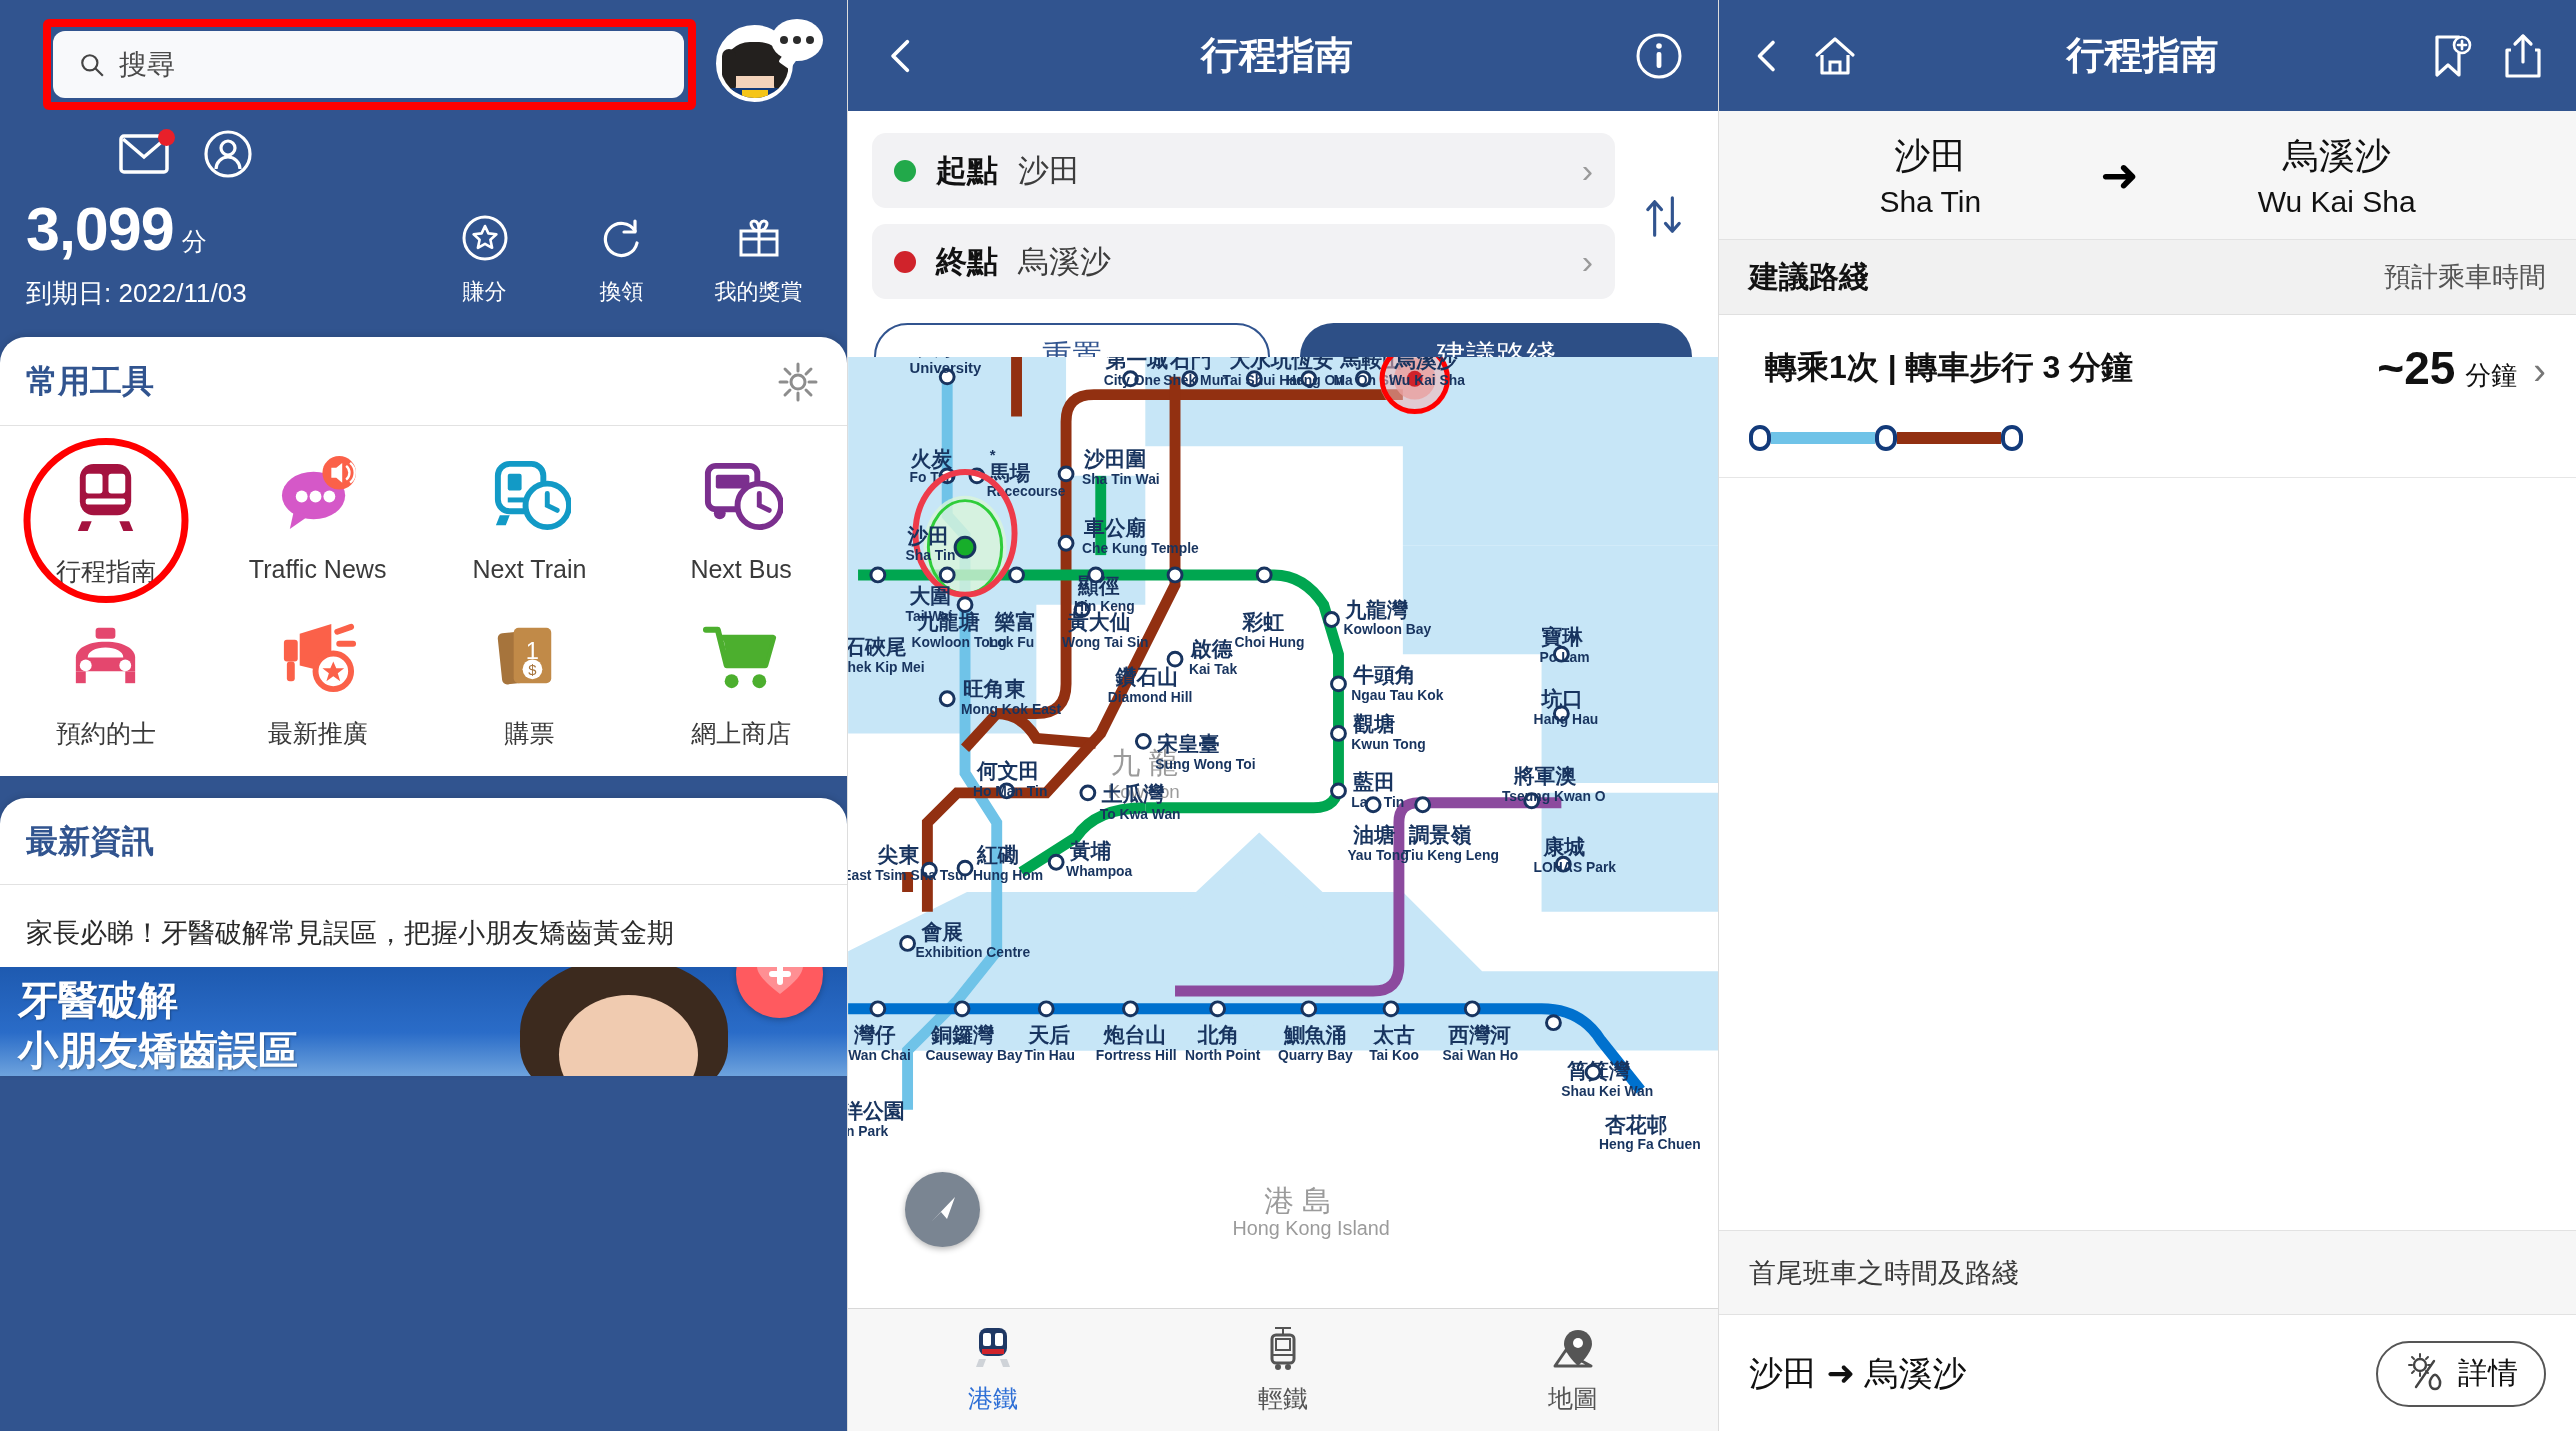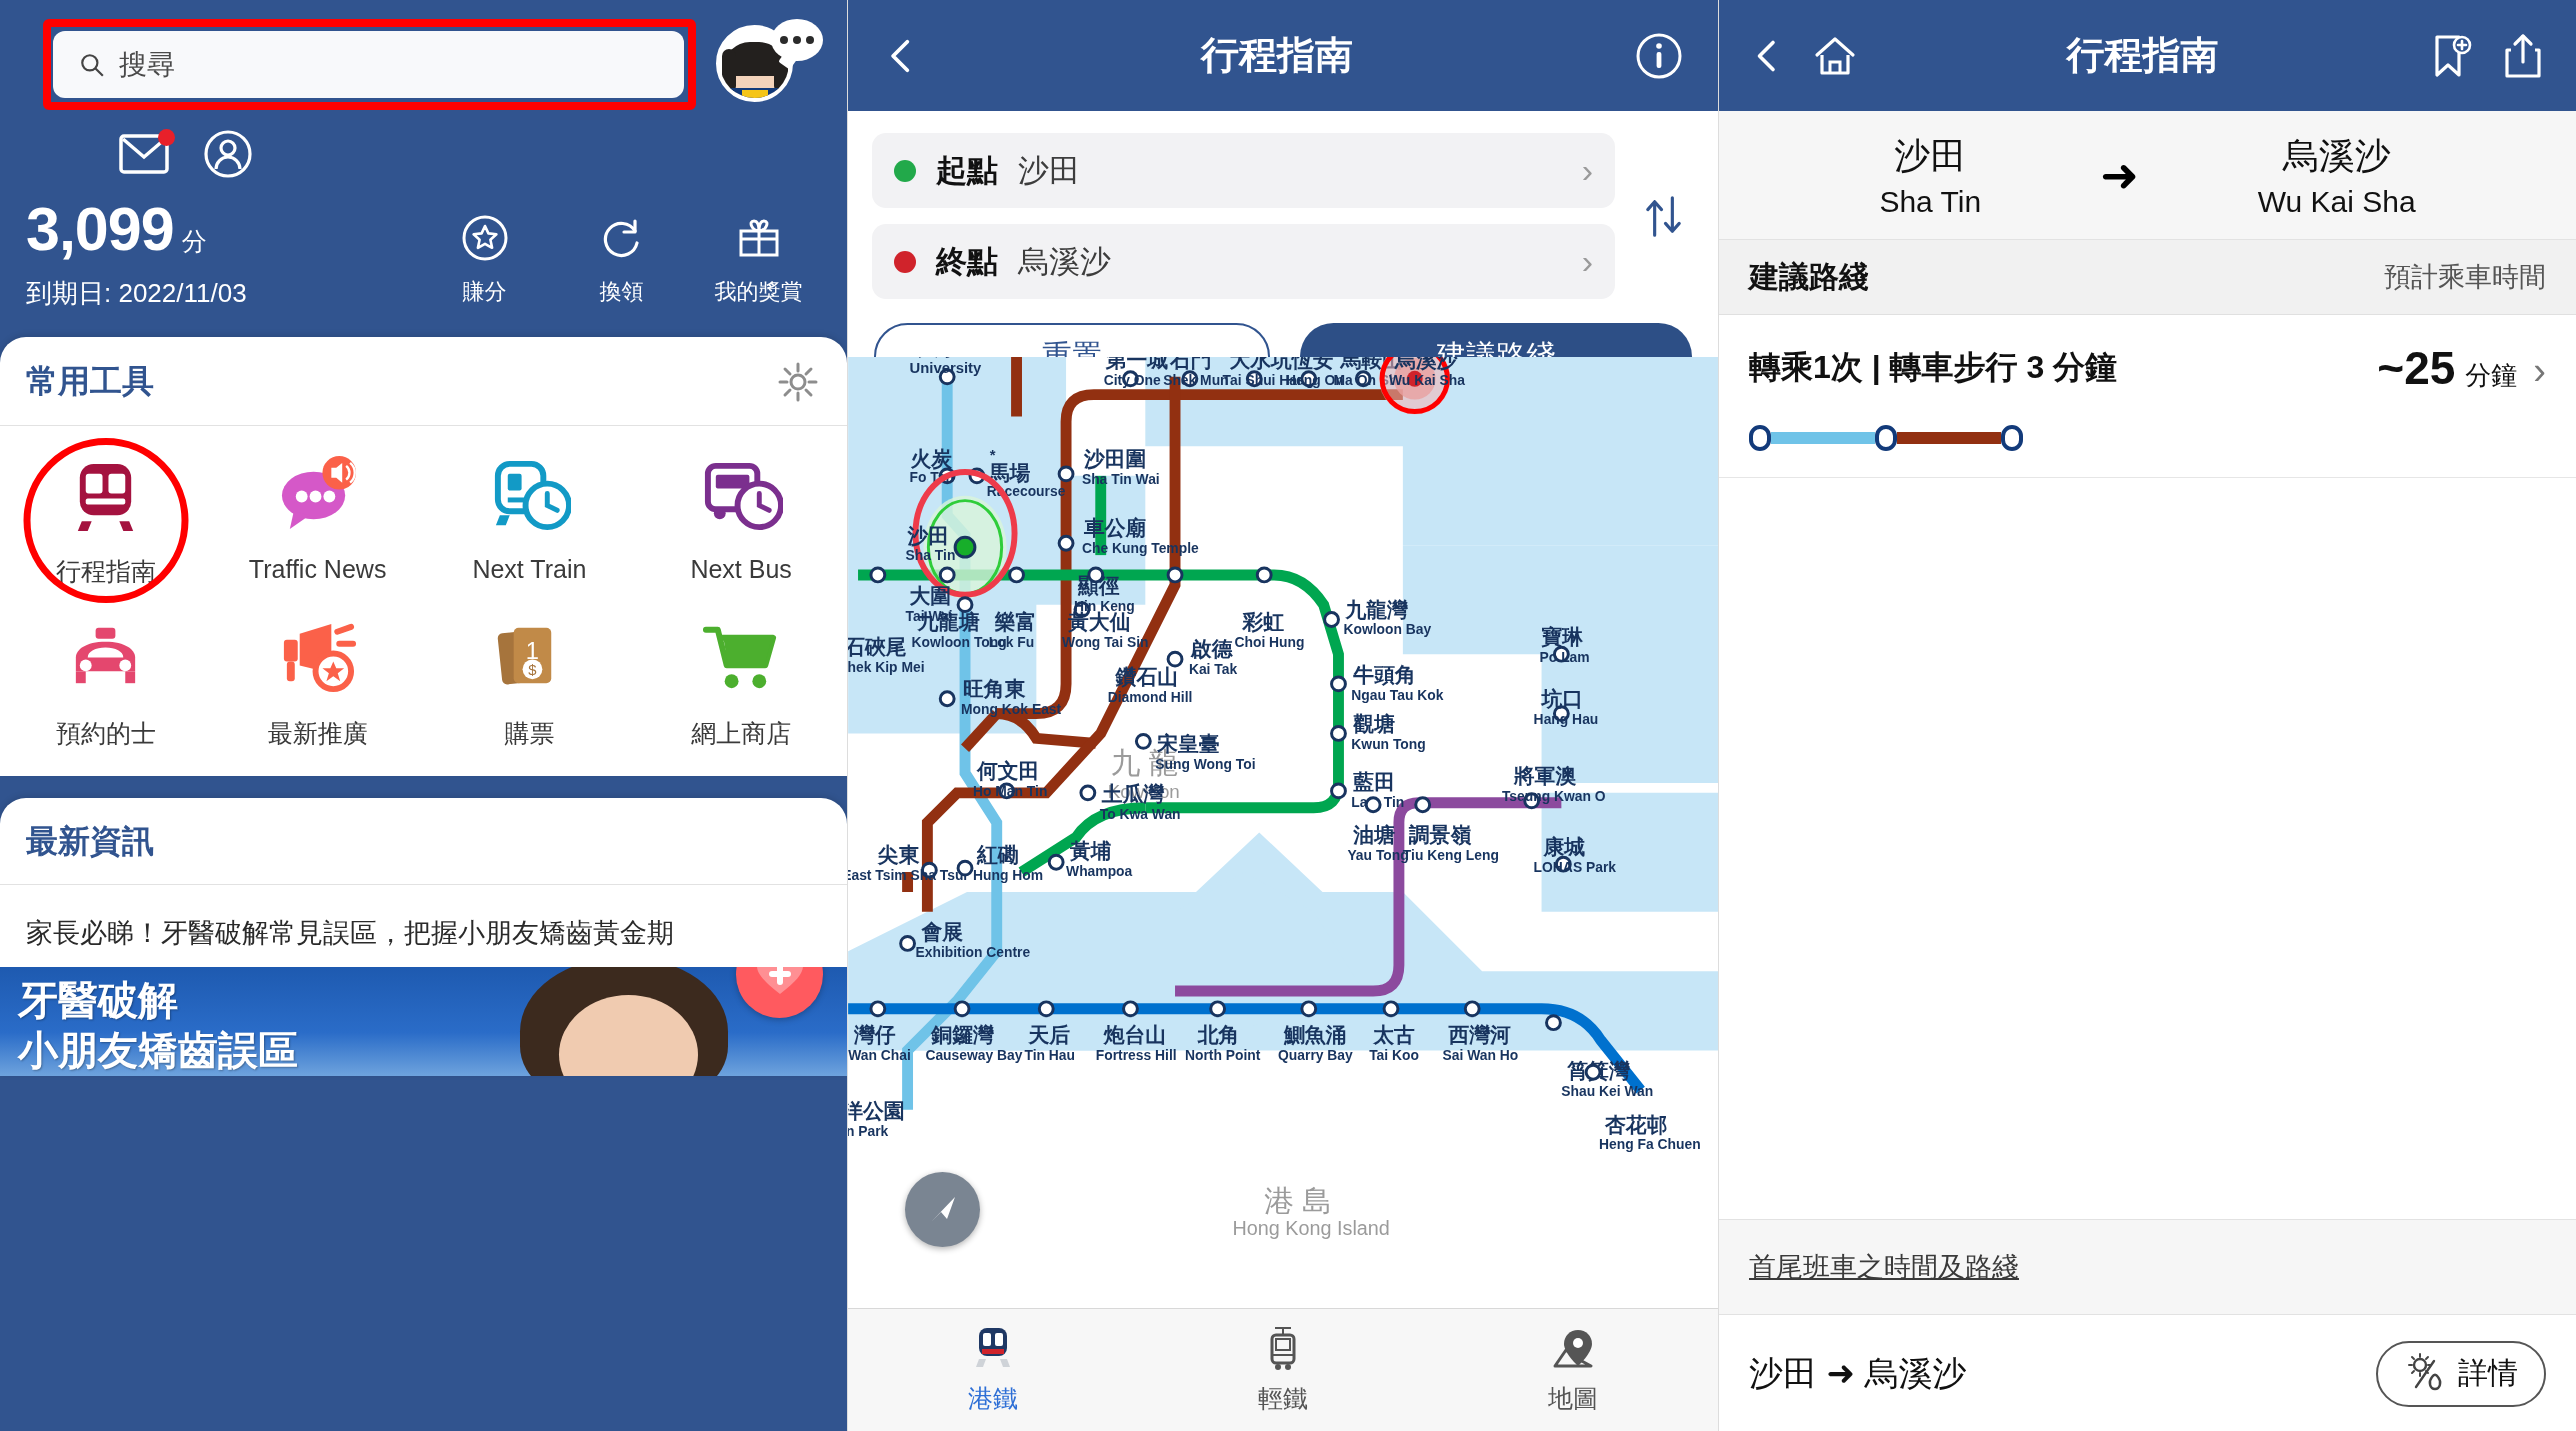--- a/index.html
+++ b/index.html
@@ -124,31 +124,31 @@
   .p3-nav .navtitle { flex:1; text-align:center; color:#fff; font-size:38px; font-weight:bold;}
   .p3-od { height:129px; background:#f6f6f6; display:flex; align-items:center; justify-content:center; gap:119px; border-bottom:1px solid #e2e2e2;}
   .od { text-align:center;}
   .od .zh { font-size:36px; color:#111; }
   .od .en { font-size:30px; color:#111; margin-top:4px;}
   .od-arrow { font-size:46px; color:#000; font-weight:bold;}
   .p3-secthead { height:75px; background:#f1f1f1; display:flex; align-items:center; justify-content:space-between; padding:0 30px; border-bottom:1px solid #e0e0e0;}
   .p3-secthead .l { font-size:30px; font-weight:bold; color:#111;}
   .p3-secthead .r { font-size:27px; color:#555;}
   .p3-route { padding: 26px 30px 26px 30px; border-bottom:1px solid #e6e6e6;}
-  .p3-rtop { display:flex; align-items:center; justify-content:space-between;}
+  .p3-rtop { display:flex; align-items:center; justify-content:space-between;margin-left:16px;}
   .p3-rtitle { font-size:32px; font-weight:bold; color:#111;}
   .p3-rtime { display:flex; align-items:baseline; gap:10px;}
   .p3-rtime .num { font-size:46px; font-weight:bold; color:#111;}
   .p3-rtime .unit{ font-size:26px; color:#111;}
   .p3-rtime .cv  { font-size:38px; color:#777; margin-left:6px;}
   .p3-bar { margin-top:30px; display:flex; align-items:center;}
   .p3-bar .node { width:22px; height:26px; border:4px solid #123a7a; border-radius:11px; background:#fff; flex:0 0 auto;}
   .p3-bar .seg { height:12px; flex:0 0 auto;}
   .p3-gap { flex:1; background:#f0f0f0; }
-  .p3-foot-note { height:96px; background:#f6f6f6; display:flex; align-items:center; padding:0 30px; font-size:27px; color:#3a3a3a; border-top:1px solid #e2e2e2; border-bottom:1px solid #e2e2e2;text-decoration:underline;}
+  .p3-foot-note { height:85px; background:#f6f6f6; display:flex; align-items:center; padding:0 30px; font-size:27px; color:#3a3a3a; border-top:1px solid #e2e2e2; border-bottom:1px solid #e2e2e2;}
   .p3-foot { height:117px; display:flex; align-items:center; justify-content:space-between; padding:0 30px;}
   .p3-foot .od-line { font-size:34px; color:#111;}
   .detail-btn { display:flex; align-items:center; gap:12px; border:2px solid #555; border-radius:34px; padding:10px 26px; font-size:30px; color:#111;}
 </style>
 </head>
 <body>
 
 <div class="app">
 
   <div class="panel1">

